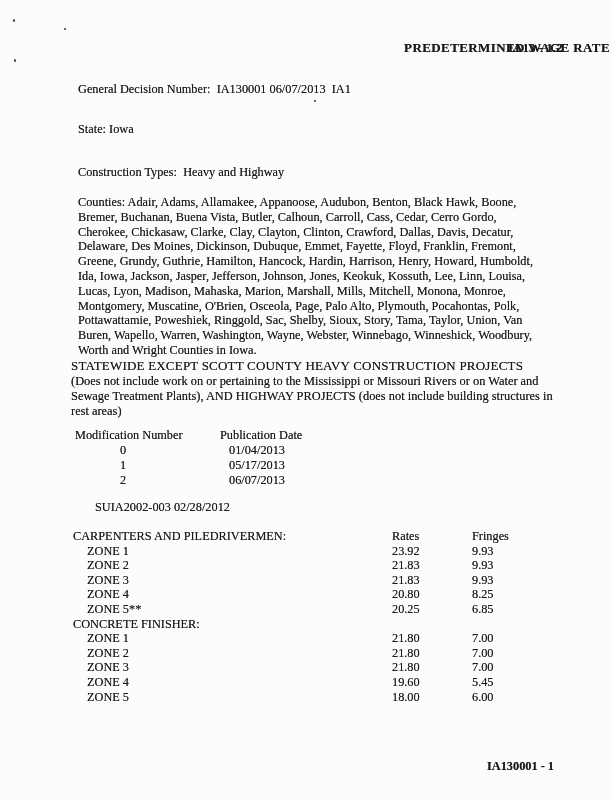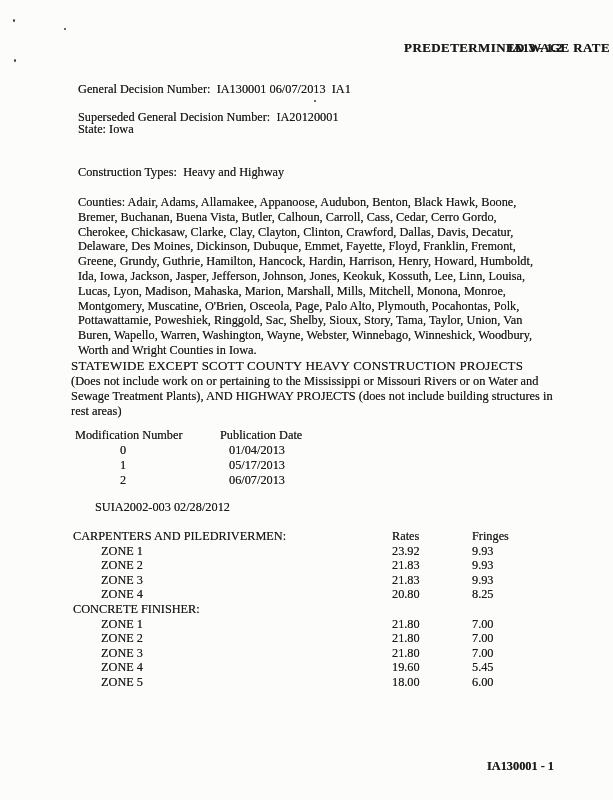--- a/index.html
+++ b/index.html
@@ -42,21 +42,21 @@
   .m-num-h  { position:absolute; left:0; }
   .m-date-h { position:absolute; left:145px; }
   .m-num    { position:absolute; left:45px; }
   .m-date   { position:absolute; left:154px; }
 
   .survey { left:95px; top:500px; }
 
   .wage-table { left:73px; top:529px; width:490px; }
   .wrow { position:relative; height:14.6px; line-height:14.6px; }
   .w-title  { position:absolute; left:0; }
-  .w-zone   { position:absolute; left:28px;font-family:Liberation Serif, serif; }
+  .w-zone   { position:absolute; left:14px;font-family:Liberation Serif, serif; }
   .w-rate   { position:absolute; left:319px; }
   .w-fringe { position:absolute; left:399px; }
   .w-gap { }
 
   .footer {
     left:0; top:759px; width:554px;
     text-align:right;
     font-weight:bold;
   }
 
@@ -69,21 +69,20 @@
 
   <div class="speck" style="left:13px;top:19px;width:2px;height:3px;"></div>
   <div class="speck" style="left:64px;top:28px;width:2px;height:2px;"></div>
   <div class="speck" style="left:14px;top:59px;width:2px;height:3px;"></div>
   <div class="speck" style="left:314px;top:100px;width:2px;height:2px;"></div>
 
   <div class="abs doc-title b">PREDETERMINED WAGE RATE</div>
   <div class="abs doc-code b">IA13 - 1.2</div>
 
   <div class="abs meta-line pre" style="top:82px">General Decision Number:  IA130001 06/07/2013  IA1</div>
-  <div class="abs meta-line pre" style="top:110px">Superseded General Decision Number:  IA20120001</div>
   <div class="abs meta-line pre" style="top:122px">State: Iowa</div>
   <div class="abs meta-line pre" style="top:165px">Construction Types:  Heavy and Highway</div>
   <div class="abs counties">Counties:  Adair, Adams, Allamakee, Appanoose, Audubon, Benton, Black Hawk, Boone, Bremer, Buchanan, Buena Vista, Butler, Calhoun, Carroll, Cass, Cedar, Cerro Gordo, Cherokee, Chickasaw, Clarke, Clay, Clayton, Clinton, Crawford, Dallas, Davis, Decatur, Delaware, Des Moines, Dickinson, Dubuque, Emmet, Fayette, Floyd, Franklin, Fremont, Greene, Grundy, Guthrie, Hamilton, Hancock, Hardin, Harrison, Henry, Howard, Humboldt, Ida, Iowa, Jackson, Jasper, Jefferson, Johnson, Jones, Keokuk, Kossuth, Lee, Linn, Louisa, Lucas, Lyon, Madison, Mahaska, Marion, Marshall, Mills, Mitchell, Monona, Monroe, Montgomery, Muscatine, O'Brien, Osceola, Page, Palo Alto, Plymouth, Pocahontas, Polk, Pottawattamie, Poweshiek, Ringgold, Sac, Shelby, Sioux, Story, Tama, Taylor, Union, Van Buren, Wapello, Warren, Washington, Wayne, Webster, Winnebago, Winneshick, Woodbury, Worth and Wright Counties in Iowa.</div>
 
   <div class="abs scope-heading">STATEWIDE EXCEPT SCOTT COUNTY HEAVY CONSTRUCTION PROJECTS</div>
   <div class="abs scope-note">(Does not include work on or pertaining to the Mississippi or Missouri Rivers or on Water and Sewage Treatment Plants), AND HIGHWAY PROJECTS (does not include building structures in rest areas)</div>
 
   <div class="abs mod-table">
     <div class="mrow">
       <span class="m-num-h">Modification Number</span>
@@ -125,20 +124,25 @@
     <div class="wrow">
       <span class="w-zone">ZONE 3</span>
       <span class="w-rate">21.83</span>
       <span class="w-fringe">9.93</span>
     </div>
     <div class="wrow">
       <span class="w-zone">ZONE 4</span>
       <span class="w-rate">20.80</span>
       <span class="w-fringe">8.25</span>
     </div>
+    <div class="wrow">
+      <span class="w-zone">ZONE 5**</span>
+      <span class="w-rate">20.25</span>
+      <span class="w-fringe">6.85</span>
+    </div>
 
     <div class="wrow w-gap">
       <span class="w-title">CONCRETE FINISHER:</span>
     </div>
     <div class="wrow">
       <span class="w-zone">ZONE 1</span>
       <span class="w-rate">21.80</span>
       <span class="w-fringe">7.00</span>
     </div>
     <div class="wrow">

